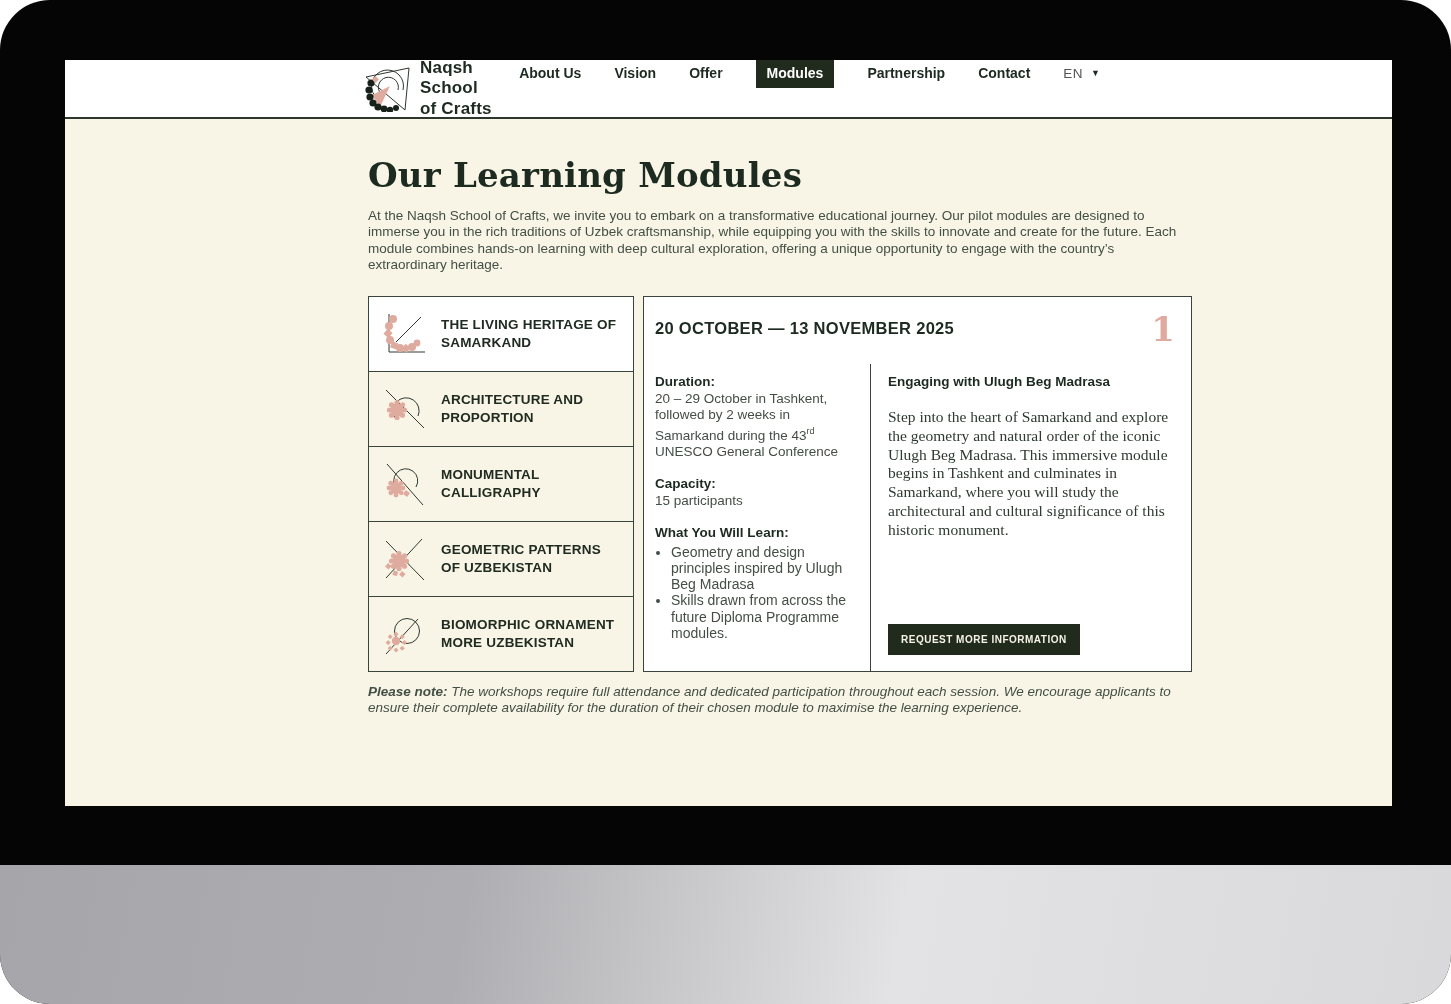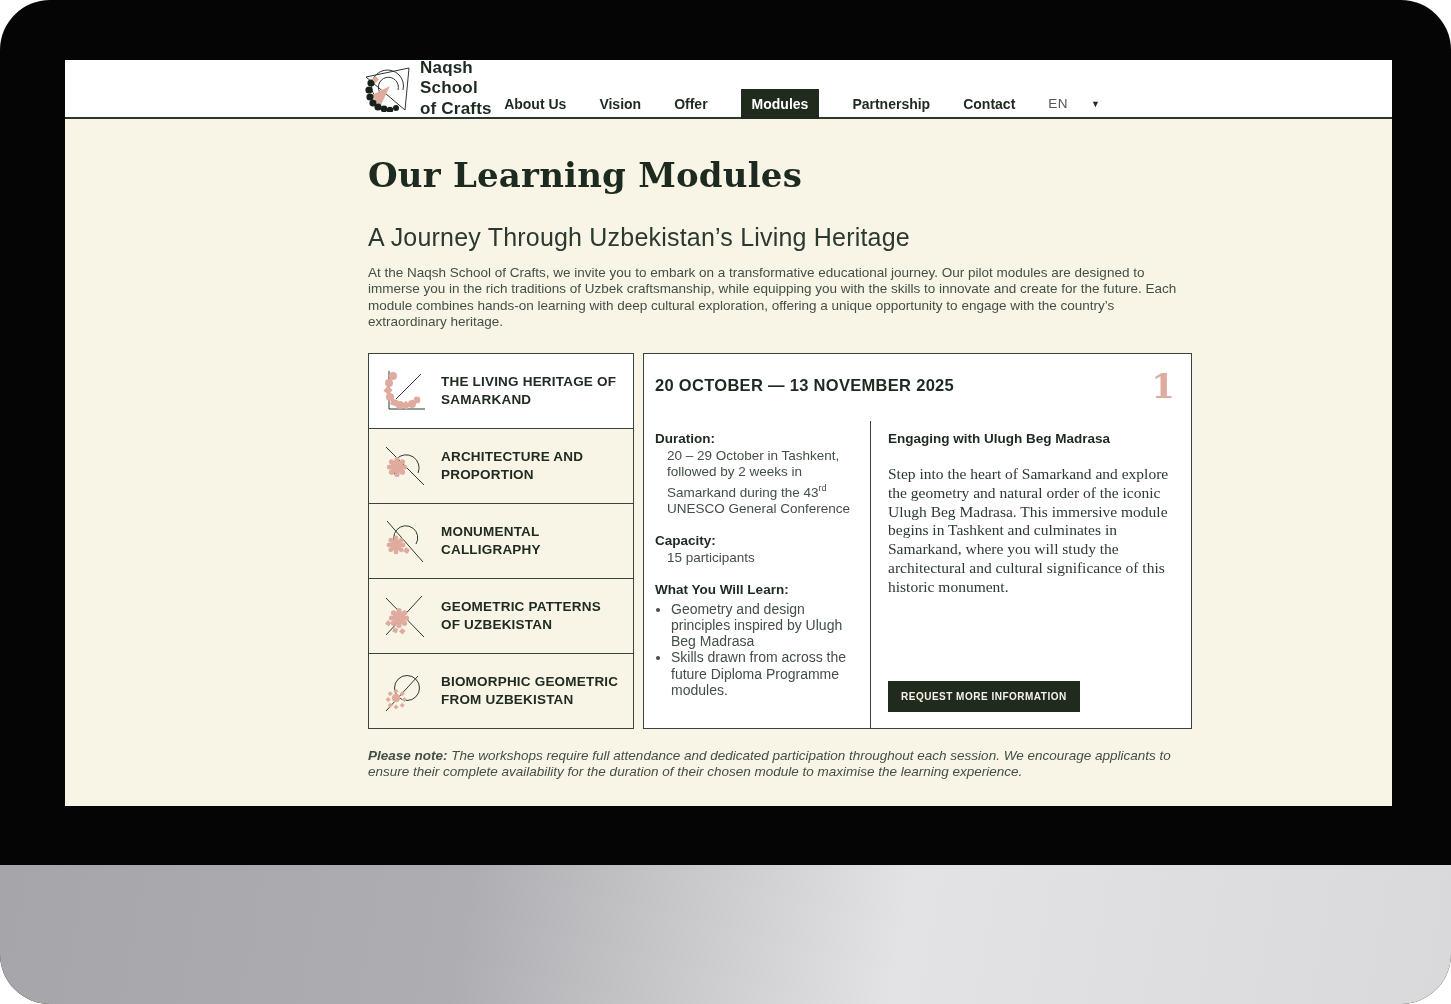--- a/index.html
+++ b/index.html
@@ -17,28 +17,28 @@
     position:absolute; left:65px; top:60px; width:1327px; height:746px;
     background:#f8f5e6; overflow:hidden;
   }
 
   
   .site-header {
     height:59px; background:#ffffff; border-bottom:2px solid #2b362d;
     display:flex; align-items:center;
   }
   .header-inner {
-    margin-left:298px; width:737px; display:flex; align-items:flex-end;
+    margin-left:298px; width:737px; display:flex; align-items:flex-start;
   }
   .logo { display:flex; align-items:center; gap:9px; }
   .logo-text { font-size:17px; font-weight:bold; color:#1d2a20; line-height:1.18; letter-spacing:.2px; }
   .nav { margin-left:auto; display:flex; align-items:center; gap:33px; }
   .nav-item { font-size:14px; font-weight:bold; color:#1d2a20; cursor:pointer; white-space:nowrap; }
   .nav-item.active { background:#202b1e; color:#ffffff; padding:7px 11px; }
-  .lang { display:flex; align-items:center; gap:23px; cursor:pointer; }
+  .lang { display:flex; align-items:center; gap:8px; cursor:pointer; }
   .lang-code { font-size:13.5px; color:#555555; font-weight:normal; letter-spacing:.5px; }
   .lang-caret { font-size:9px; color:#1d2a20; }
 
   
   .site-body { padding-top:36px; }
   .container { margin-left:303px; width:824px; }
 
   .page-title {
     font-family:"DejaVu Serif","Liberation Serif",serif;
     font-size:34px; font-weight:bold; color:#1c2a20; letter-spacing:.2px;
@@ -78,38 +78,38 @@
     font-family:"DejaVu Serif","Liberation Serif",serif;
     font-size:34px; font-weight:bold; color:#dfab9e; line-height:1; margin-top:-4px;
   }
   .panel-columns { flex:1; display:flex; }
   .col-left { width:226px; padding:10px 16px 14px 11px; }
   .col-right {
     flex:1; border-left:1.5px solid #39443b; padding:10px 12px 16px 17px;
     display:flex; flex-direction:column;
   }
   .field-label { font-size:13.5px; font-weight:bold; color:#1d2a20; line-height:1.25; }
-  .field-text { font-size:13.5px; color:#434f45; line-height:16.2px;margin-left:12px; }
+  .field-text { font-size:13.5px; color:#434f45; line-height:16.2px; }
   .field-block { margin-bottom:16px; }
   .learn-list { margin:2px 0 0 16px; }
   .learn-list li { font-size:14px; color:#434f45; line-height:16.2px; }
   .engage-title { font-size:13.5px; font-weight:bold; color:#1d2a20; line-height:1.22; }
   .engage-text {
     margin-top:18px; font-family:"Liberation Serif","DejaVu Serif",serif;
     font-size:15.5px; line-height:18.8px; color:#2d3a31;
   }
   .cta-button {
     margin-top:auto; align-self:flex-start;
     background:#202b1e; color:#f5f3e6; border:none; cursor:pointer;
     font-family:"Liberation Sans","DejaVu Sans",sans-serif;
     font-size:10px; font-weight:bold; letter-spacing:.5px;
     padding:10px 13px;
   }
 
-  .note { margin-top:19px; font-size:13.5px; line-height:16.4px; color:#434f45; font-style:italic; }
+  .note { margin-top:12px; font-size:13.5px; line-height:16.4px; color:#434f45; font-style:italic; }
   .note .note-label { font-weight:bold; }
 
   svg .ln { stroke:#2e382f; stroke-width:1; fill:none; }
   svg .pk { fill:#dfab9e; }
   svg .dk { fill:#17211a; }
 </style>
 </head>
 <body>
 
 <div class="monitor">
@@ -155,21 +155,20 @@
             <span class="lang-code">EN</span>
             <span class="lang-caret">▼</span>
           </span>
         </nav>
       </div>
     </header>
 
     <div class="site-body">
       <div class="container">
         <h1 class="page-title">Our Learning Modules</h1>
-        <h2 class="page-subtitle">A Journey Through Uzbekistan’s Living Heritage</h2>
         <p class="intro">At the Naqsh School of Crafts, we invite you to embark on a transformative educational journey. Our pilot modules are designed to immerse you in the rich traditions of Uzbek craftsmanship, while equipping you with the skills to innovate and create for the future. Each module combines hands-on learning with deep cultural exploration, offering a unique opportunity to engage with the country’s extraordinary heritage.</p>
 
         <div class="modules-layout">
 
           <div class="module-tabs">
 
             <div class="tab active">
               <span class="tab-icon">
                 <svg width="46" height="46" viewBox="0 0 46 46">
                   <path class="ln" d="M7 3 L7 41 L43 41"></path>
@@ -258,21 +257,21 @@
                   <rect class="pk" x="12.2" y="21.5" width="3.6" height="3.6" transform="rotate(45 14 23.3)"></rect>
                   <rect class="pk" x="18.4" y="24" width="3.6" height="3.6" transform="rotate(45 20.2 25.8)"></rect>
                   <rect class="pk" x="20.6" y="29.8" width="3.6" height="3.6" transform="rotate(45 22.4 31.6)"></rect>
                   <rect class="pk" x="18.4" y="35.4" width="3.6" height="3.6" transform="rotate(45 20.2 37.2)"></rect>
                   <rect class="pk" x="12.2" y="37.2" width="3.6" height="3.6" transform="rotate(45 14 39)"></rect>
                   <rect class="pk" x="6.4" y="35.4" width="3.6" height="3.6" transform="rotate(45 8.2 37.2)"></rect>
                   <rect class="pk" x="4.4" y="29.8" width="3.6" height="3.6" transform="rotate(45 6.2 31.6)"></rect>
                   <rect class="pk" x="6.4" y="24" width="3.6" height="3.6" transform="rotate(45 8.2 25.8)"></rect>
                 </svg>
               </span>
-              <span class="tab-label">BIOMORPHIC GEOMETRIC FROM UZBEKISTAN</span>
+              <span class="tab-label">BIOMORPHIC ORNAMENT MORE UZBEKISTAN</span>
             </div>
           </div>
 
           <div class="module-panel">
             <div class="panel-header">
               <span class="panel-date">20 OCTOBER — 13 NOVEMBER 2025</span>
               <span class="panel-number">1</span>
             </div>
             <div class="panel-columns">
               <div class="col-left">

